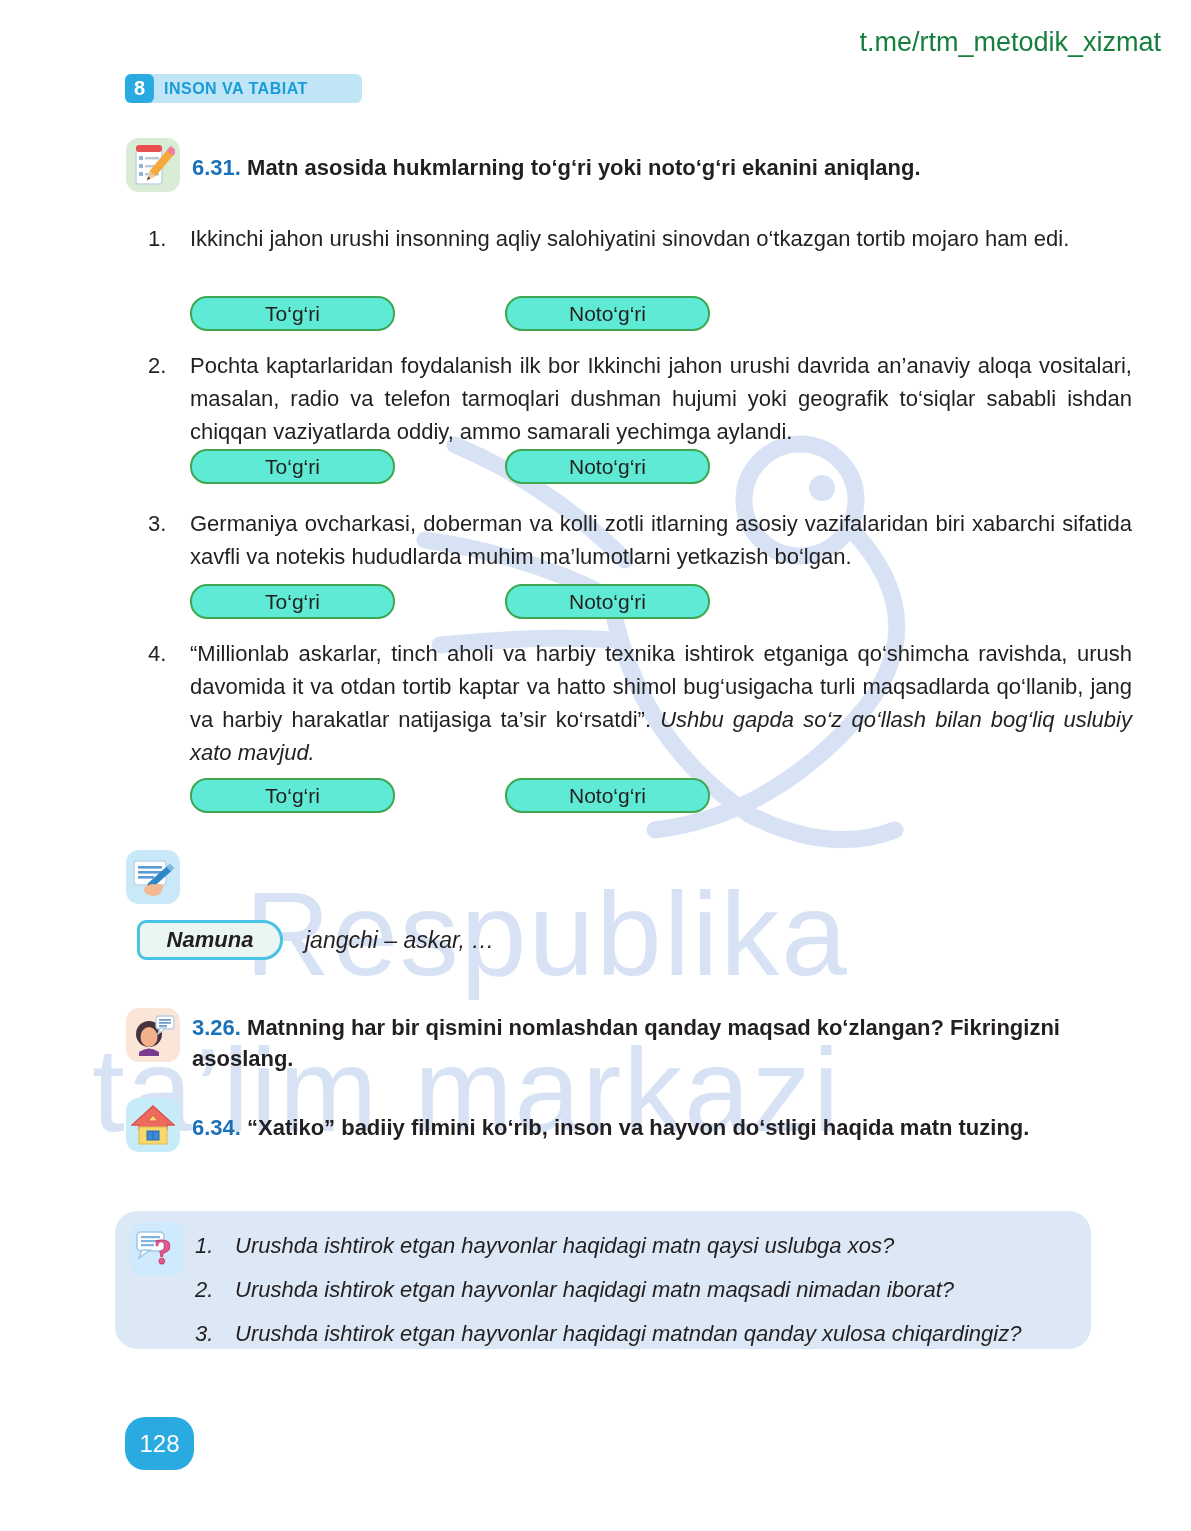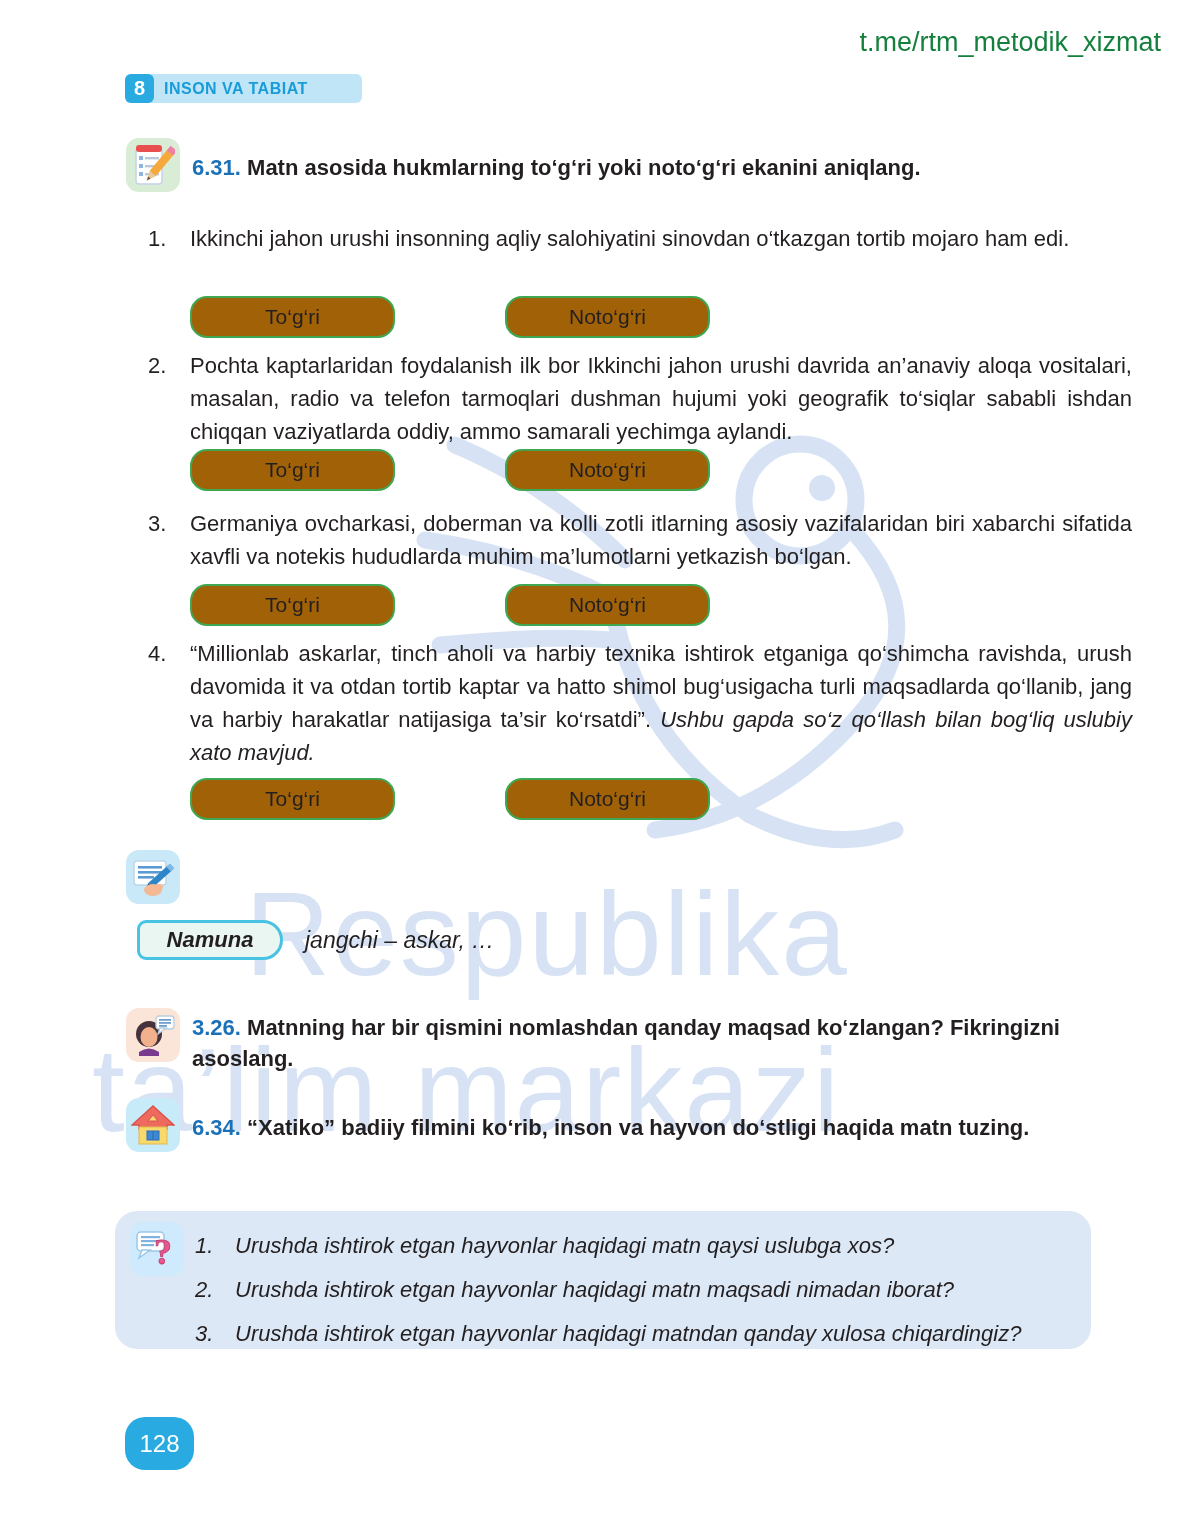--- a/index.html
+++ b/index.html
@@ -77,23 +77,23 @@
   .item .txt { flex:1; text-align:justify; }
   .it { font-style:italic; }
   #item1 { top:222px; }
   #item2 { top:349px; }
   #item3 { top:507px; }
   #item4 { top:637px; }
 
   
   .btn-row { left:190px; display:flex; }
   .tf-btn {
-    width:205px; height:42px;
+    width:205px; height:35px;
     border:2px solid #3fa752; border-radius:17px;
-    background:#a16207; color:#231f20;
+    background:#5eead4; color:#231f20;
     font-family:"Liberation Sans", sans-serif;
     font-size:21px; display:flex; align-items:center; justify-content:center;
     cursor:pointer;
   }
   .tf-btn + .tf-btn { margin-left:110px; }
   #btns1 { top:296px; }
   #btns2 { top:449px; }
   #btns3 { top:584px; }
   #btns4 { top:778px; }
 

